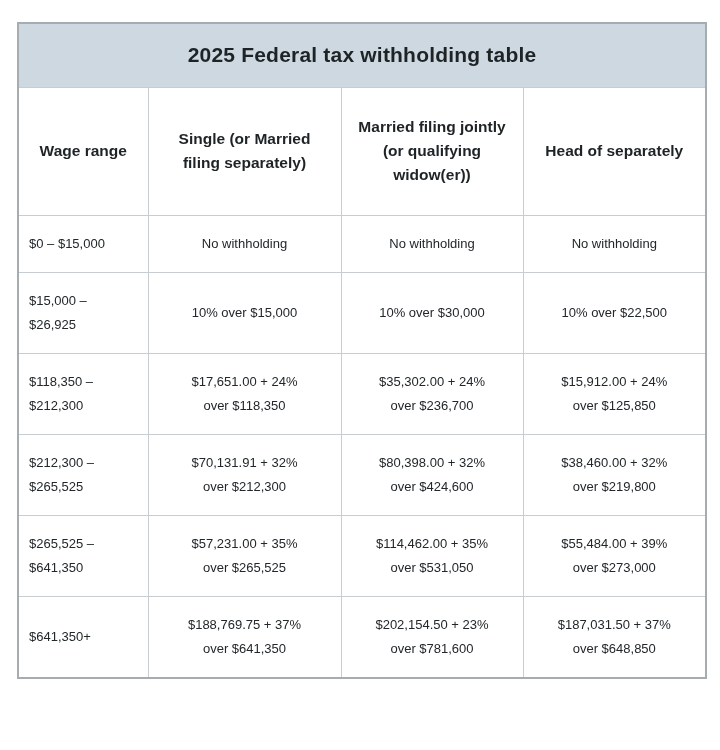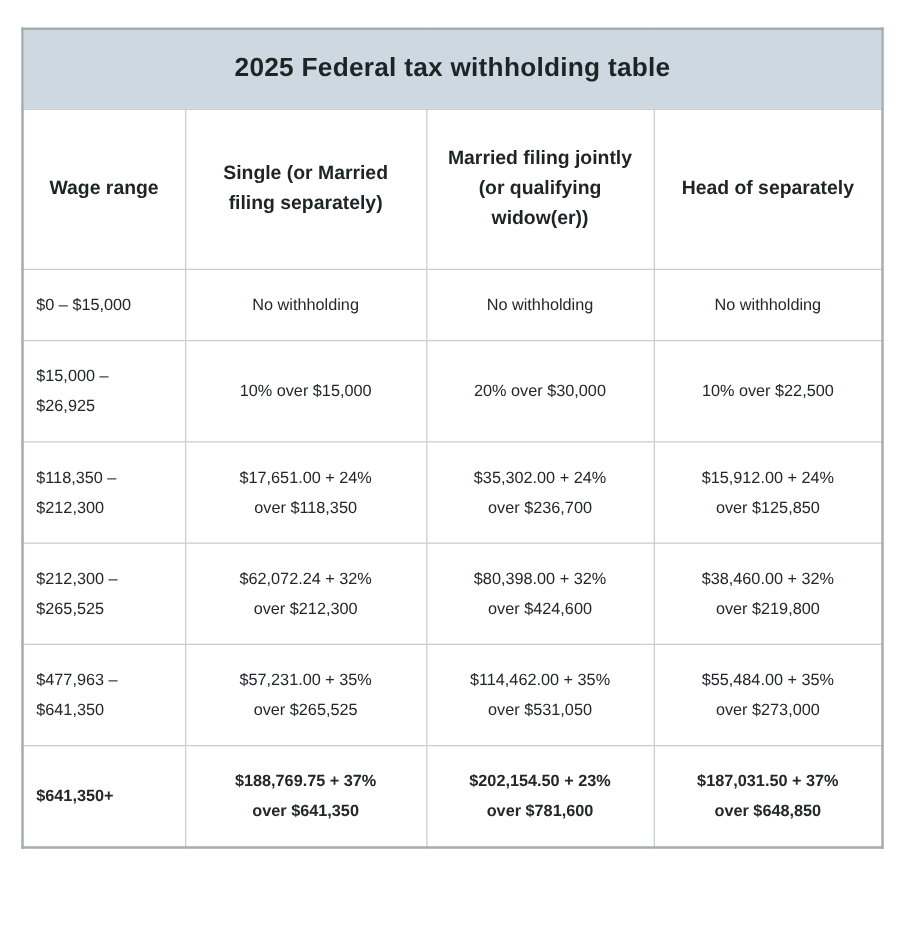--- a/index.html
+++ b/index.html
@@ -86,54 +86,54 @@
       <tr style="height: 44px;">
         <td class="wage-cell">$0 – $15,000</td>
         <td>No withholding</td>
         <td>No withholding</td>
         <td>No withholding</td>
       </tr>
       <tr style="height: 62px;">
         <td class="wage-cell">$15,000 –
 $26,925</td>
         <td>10% over $15,000</td>
-        <td>20% over $30,000</td>
+        <td>10% over $30,000</td>
         <td>10% over $22,500</td>
       </tr>
       <tr style="height: 69px;">
         <td class="wage-cell">$118,350 –
 $212,300</td>
         <td>$17,651.00 + 24%
 over $118,350</td>
         <td>$35,302.00 + 24%
 over $236,700</td>
         <td>$15,912.00 + 24%
 over $125,850</td>
       </tr>
       <tr style="height: 68px;">
         <td class="wage-cell">$212,300 –
 $265,525</td>
-        <td>$62,072.24 + 32%
+        <td>$70,131.91 + 32%
 over $212,300</td>
         <td>$80,398.00 + 32%
 over $424,600</td>
         <td>$38,460.00 + 32%
 over $219,800</td>
       </tr>
       <tr style="height: 68px;">
-        <td class="wage-cell">$477,963 –
+        <td class="wage-cell">$265,525 –
 $641,350</td>
         <td>$57,231.00 + 35%
 over $265,525</td>
         <td>$114,462.00 + 35%
 over $531,050</td>
-        <td>$55,484.00 + 35%
+        <td>$55,484.00 + 39%
 over $273,000</td>
       </tr>
-      <tr style="height: 64px; font-weight: bold;">
+      <tr style="height: 64px;">
         <td class="wage-cell">$641,350+</td>
         <td>$188,769.75 + 37%
 over $641,350</td>
         <td>$202,154.50 + 23%
 over $781,600</td>
         <td>$187,031.50 + 37%
 over $648,850</td>
       </tr>
     </tbody>
 </table>

